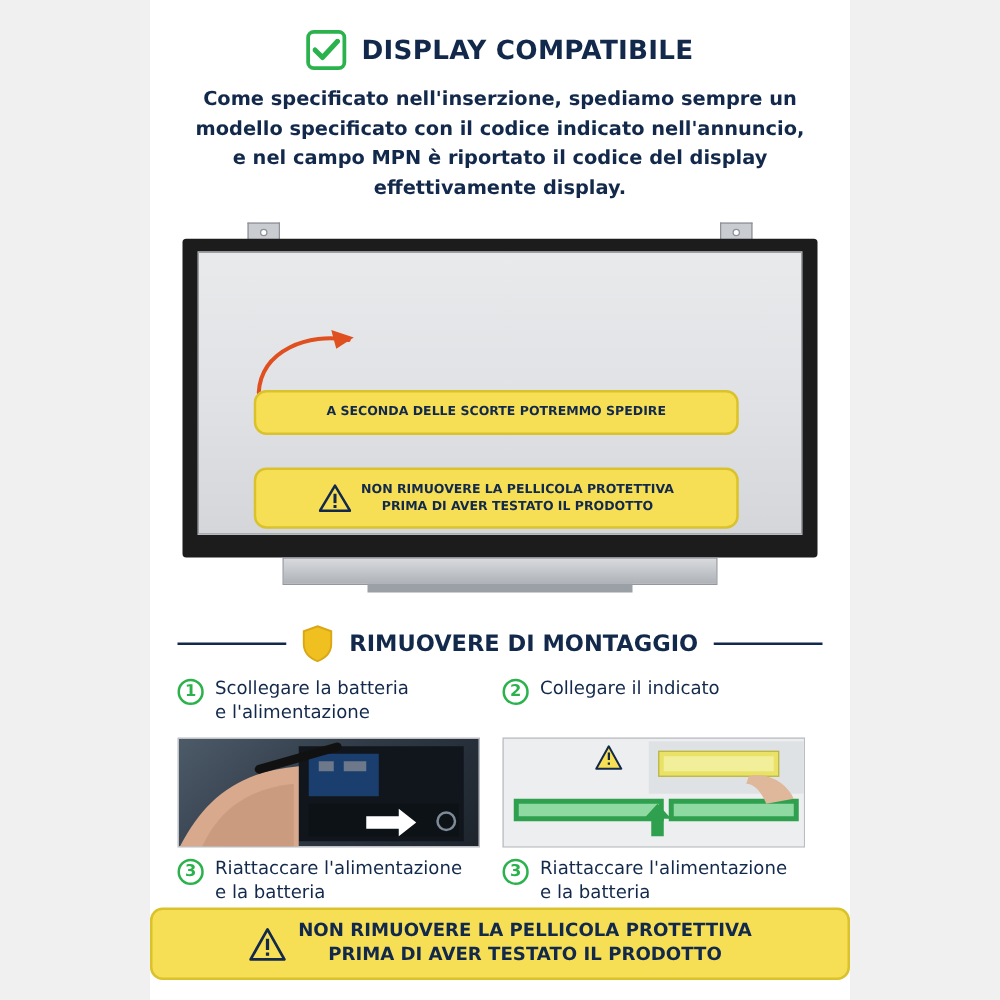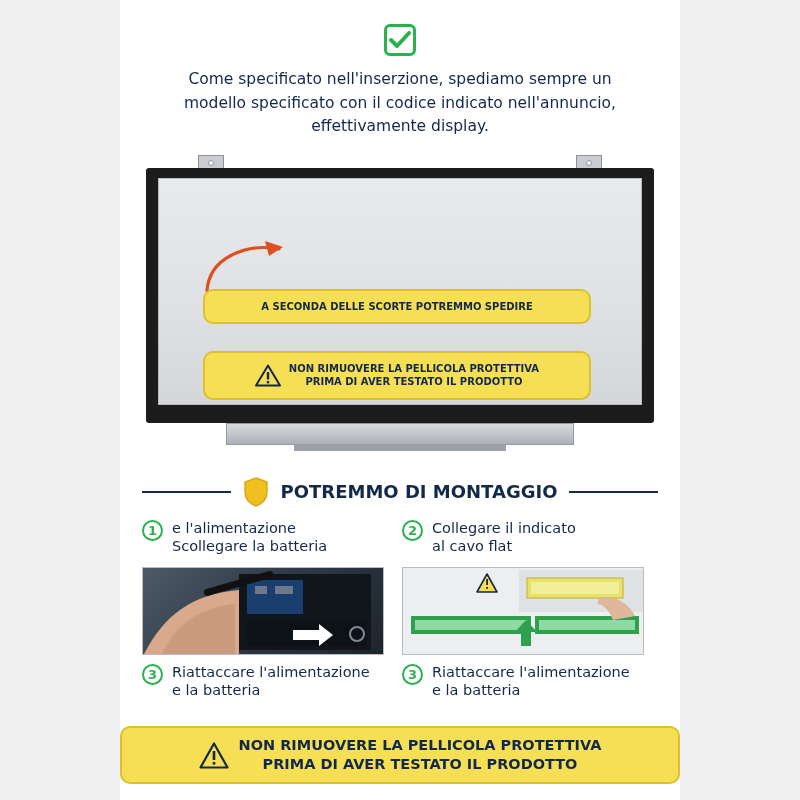--- a/index.html
+++ b/index.html
@@ -65,20 +65,21 @@
     letter-spacing: 0.2px;
   }
 
   .intro {
     margin: 12px auto 0 auto;
     width: 500px;
     text-align: center;
     font-size: 15.5px;
     line-height: 1.52;
     color: #13294b;
+    font-weight: bold;
   }
 
   
   .panel-wrap {
     position: relative;
     margin: 16px auto 0 auto;
     width: 508px;
     height: 300px;
   }
   .tab {
@@ -276,25 +277,27 @@
   <div class="side-rail right"></div>
 
   <div class="content">
 
     <div class="header">
       <span class="check-badge">
         <svg width="22" height="18" viewBox="0 0 22 18" aria-hidden="true">
           <path d="M2 9 L8 15 L20 2" fill="none" stroke="#2bb24c" stroke-width="4" stroke-linecap="round" stroke-linejoin="round"></path>
         </svg>
       </span>
+      <div class="header-title">DISPLAY COMPATIBILE</div>
     </div>
 
     <div class="intro">
       <div>Come specificato nell'inserzione, spediamo sempre un</div>
       <div>modello specificato con il codice indicato nell'annuncio,</div>
+      <div>e nel campo MPN è riportato il codice del display</div>
       <div>effettivamente display.</div>
     </div>
 
     <div class="panel-wrap">
       <div class="tab left"></div>
       <div class="tab right"></div>
 
       <div class="bezel">
         <div class="screen">
 
@@ -328,32 +331,32 @@
 
       <div class="foot-strip"></div>
       <div class="foot-bar"></div>
     </div>
 
     <div class="section-head">
       <div class="rule"></div>
       <svg class="shield-icon" width="26" height="30" viewBox="0 0 26 30" aria-hidden="true">
         <path d="M13 1 L24 5 V15 C24 23 18 27 13 29 C8 27 2 23 2 15 V5 Z" fill="#f0c020" stroke="#d9a714" stroke-width="1.5"></path>
       </svg>
-      <div class="section-title">POTREMMO DI MONTAGGIO</div>
+      <div class="section-title">RIMUOVERE DI MONTAGGIO</div>
       <div class="rule"></div>
     </div>
 
     <div class="steps">
 
       <div class="step-col">
         <div class="step-line">
           <div class="step-num">1</div>
           <div class="step-text">
+            <div>Scollegare la batteria</div>
             <div>e l'alimentazione</div>
-            <div>Scollegare la batteria</div>
           </div>
         </div>
 
         <div class="photo photo-a">
           <svg width="242" height="88" viewBox="0 0 242 88" aria-hidden="true">
             <rect x="0" y="0" width="242" height="88" fill="#2c3views" opacity="0"></rect>
             <rect x="96" y="6" width="132" height="76" fill="#11161c"></rect>
             <rect x="104" y="12" width="56" height="34" fill="#1a3f6e"></rect>
             <rect x="112" y="18" width="12" height="8" fill="#6d798a"></rect>
             <rect x="132" y="18" width="18" height="8" fill="#6d798a"></rect>
@@ -373,21 +376,20 @@
             <div>e la batteria</div>
           </div>
         </div>
       </div>
 
       <div class="step-col">
         <div class="step-line">
           <div class="step-num">2</div>
           <div class="step-text">
             <div>Collegare il indicato</div>
-            <div>al cavo flat</div>
           </div>
         </div>
 
         <div class="photo photo-b">
           <svg width="242" height="88" viewBox="0 0 242 88" aria-hidden="true">
             <rect x="0" y="0" width="242" height="88" fill="#eceef0"></rect>
             <rect x="116" y="2" width="126" height="42" fill="#dfe2e5"></rect>
             <rect x="124" y="10" width="96" height="20" fill="#e9e267" stroke="#b9b23e"></rect>
             <rect x="128" y="14" width="88" height="12" fill="#f2ef9a"></rect>
             <path d="M84 6 L94 24 L74 24 Z" fill="#f6df55" stroke="#13294b" stroke-width="1.6" stroke-linejoin="round"></path>

